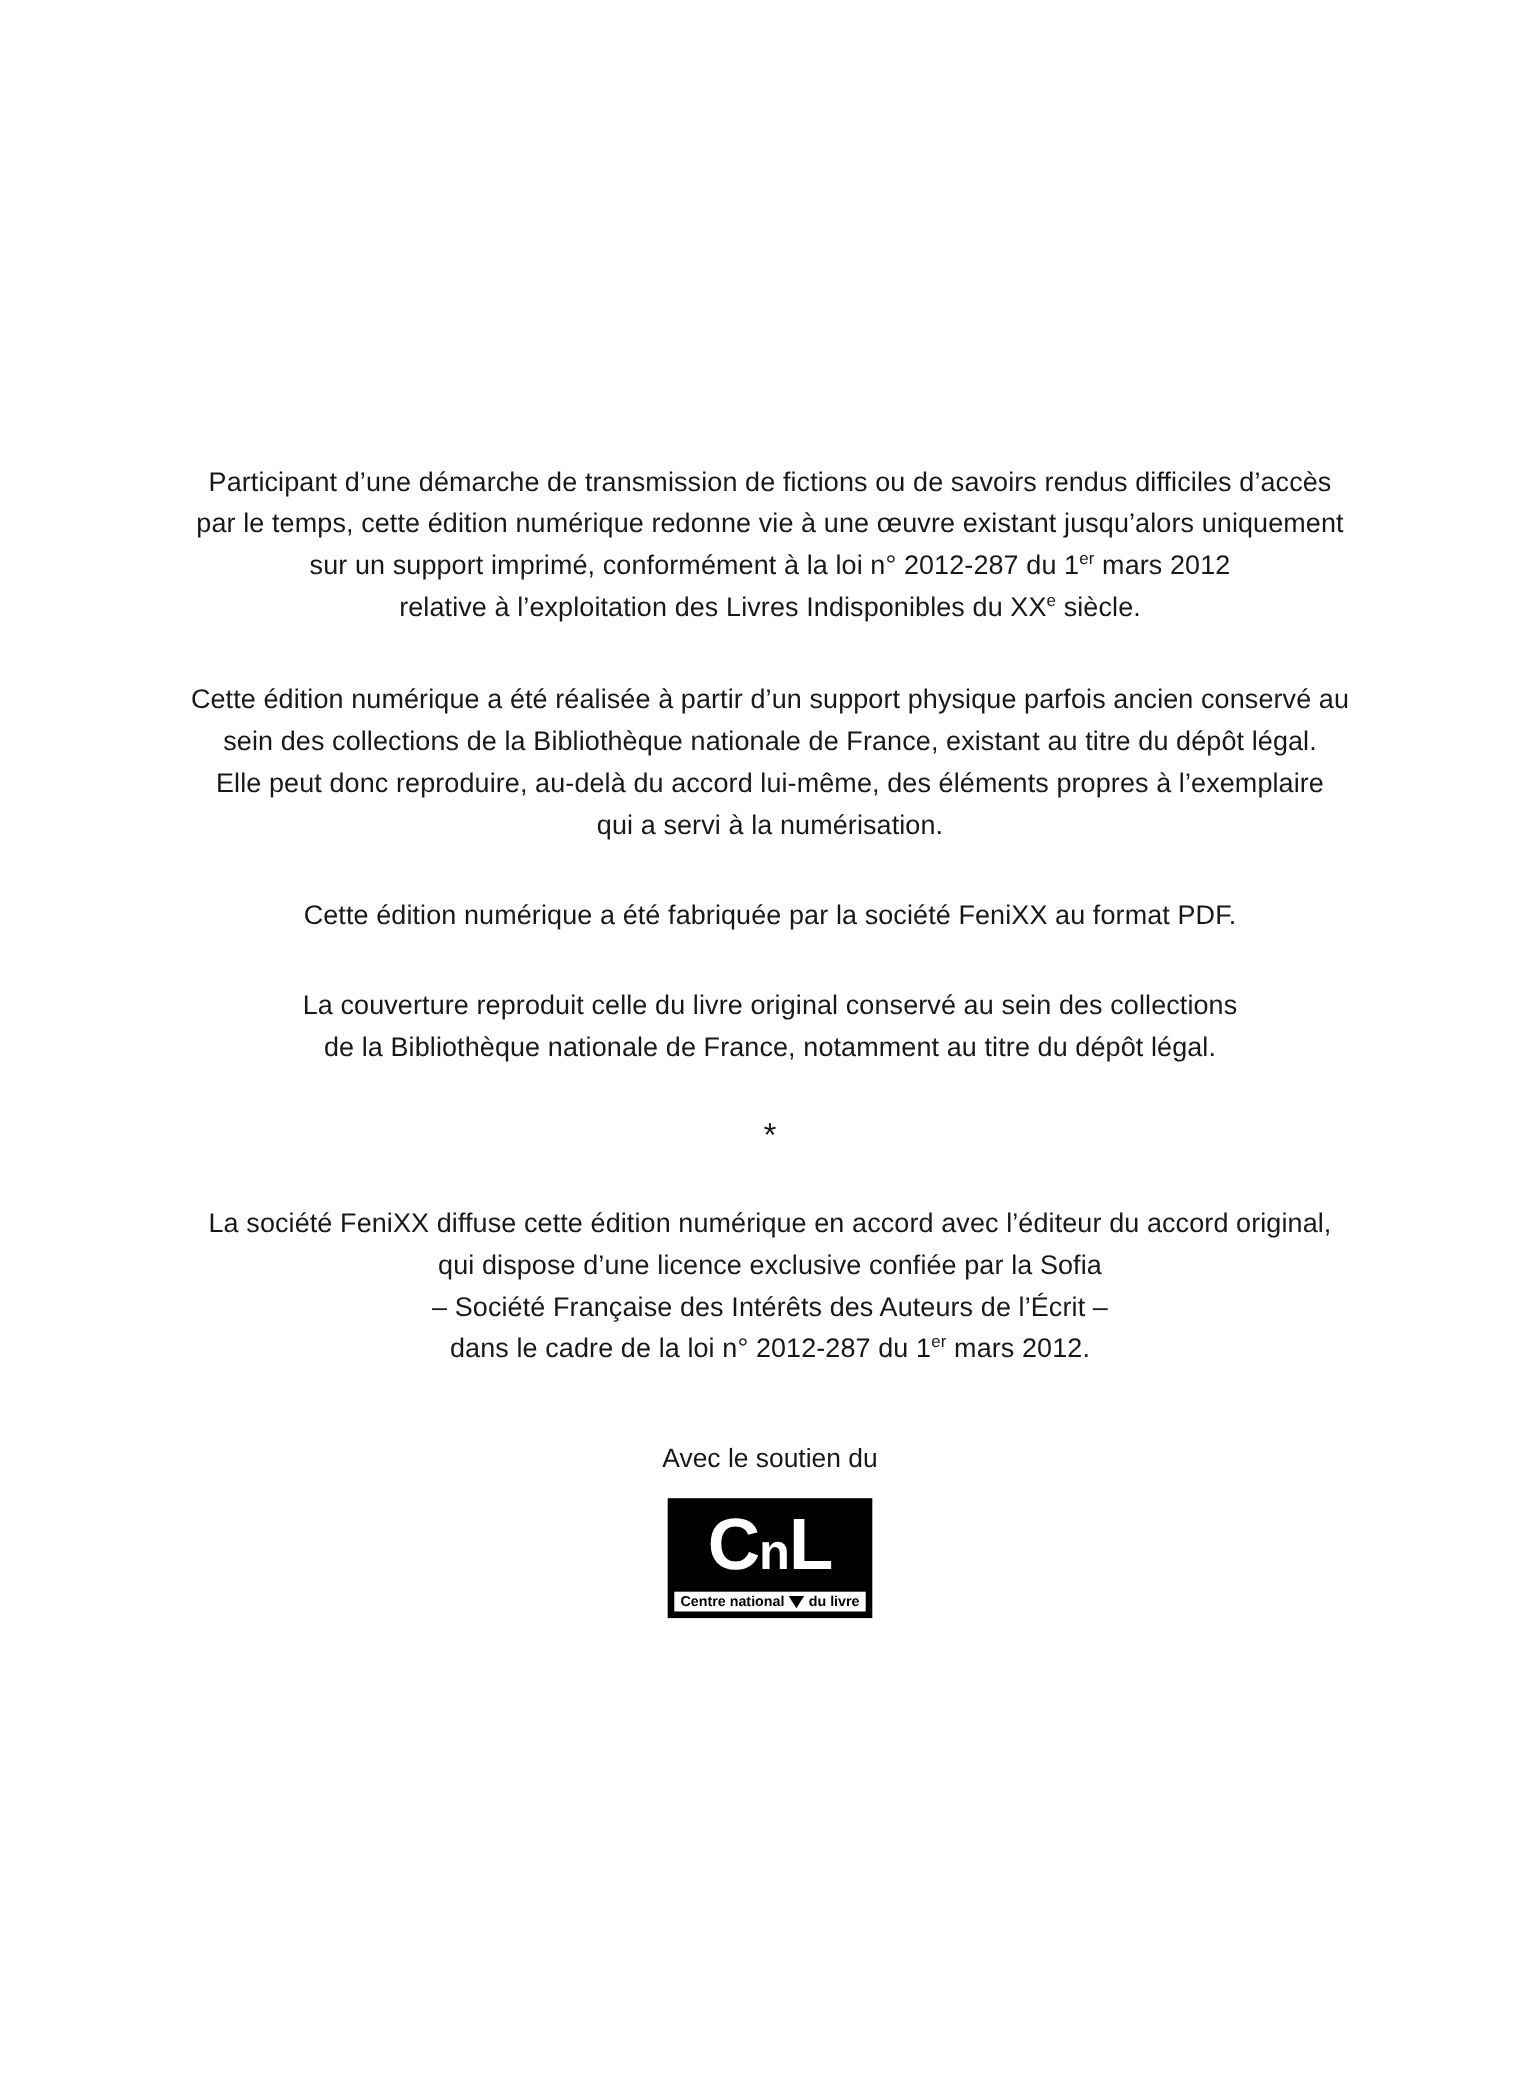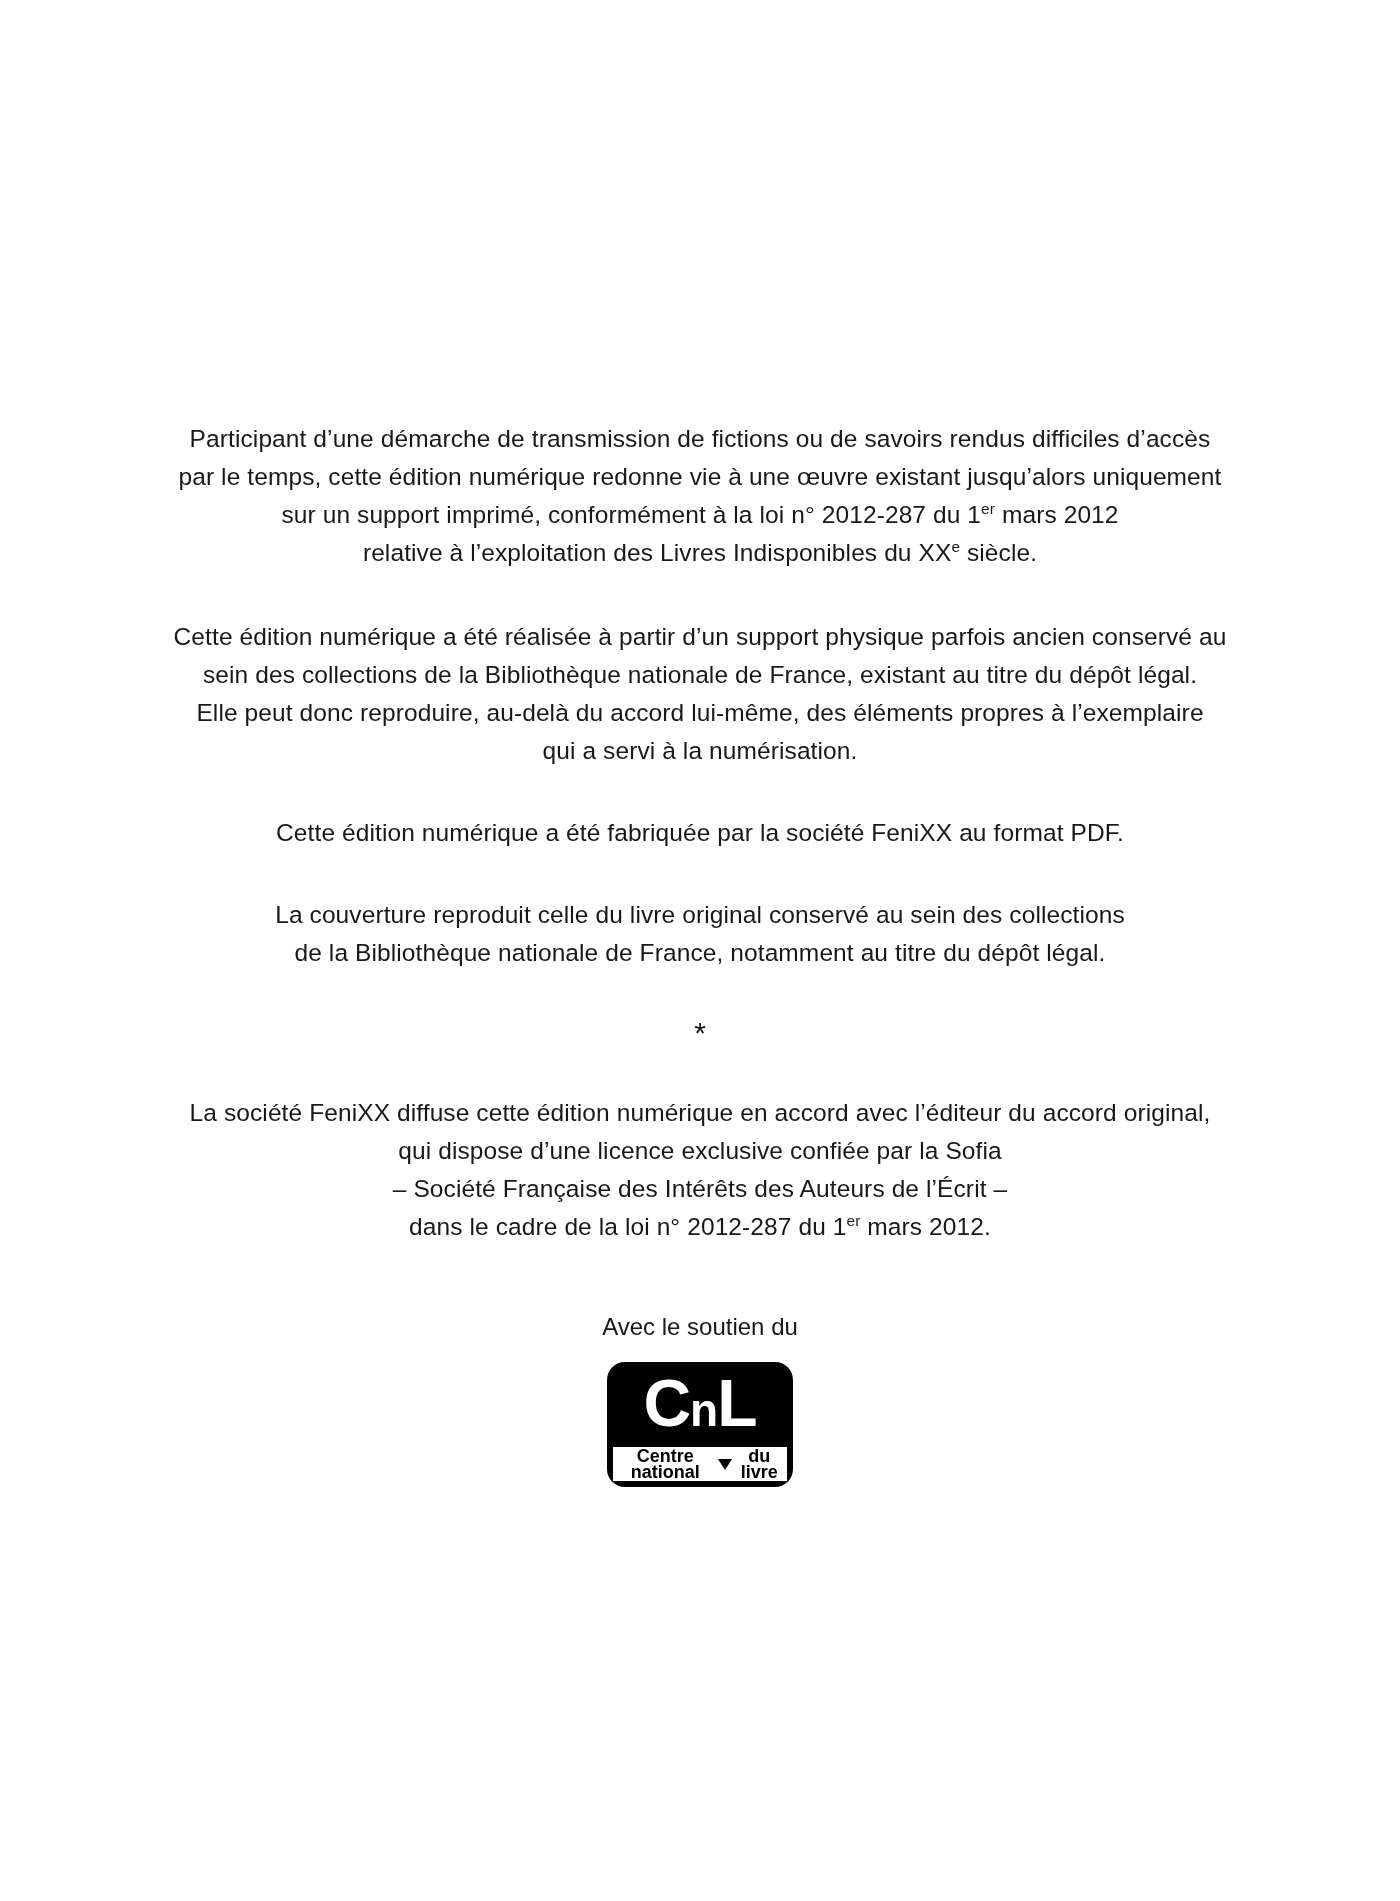--- a/index.html
+++ b/index.html
@@ -67,21 +67,20 @@
     margin-bottom: 20px;
   }
   .cnl {
     display: inline-block;
     background: #000000;
     color: #ffffff;
     width: 186px;
     padding: 10px 6px 6px 6px;
     box-sizing: border-box;
     position: relative;
-    border-radius: 18px;
   }
   .cnl-letters {
     font-family: "Liberation Sans", sans-serif;
     font-weight: bold;
     font-size: 66px;
     line-height: 62px;
     letter-spacing: -1px;
     text-align: center;
     color: #ffffff;
     display: block;
@@ -91,21 +90,21 @@
     font-size: 46px;
     vertical-align: baseline;
   }
   .cnl-bar {
     display: flex;
     align-items: center;
     justify-content: center;
     margin-top: 6px;
     background: #ffffff;
     color: #000000;
-    font-size: 18px;
+    font-size: 13px;
     font-weight: bold;
     line-height: 16px;
     padding: 1px 4px;
     gap: 4px;
   }
   .cnl-bar .tick {
     display: inline-block;
     width: 0;
     height: 0;
     border-left: 7px solid transparent;

